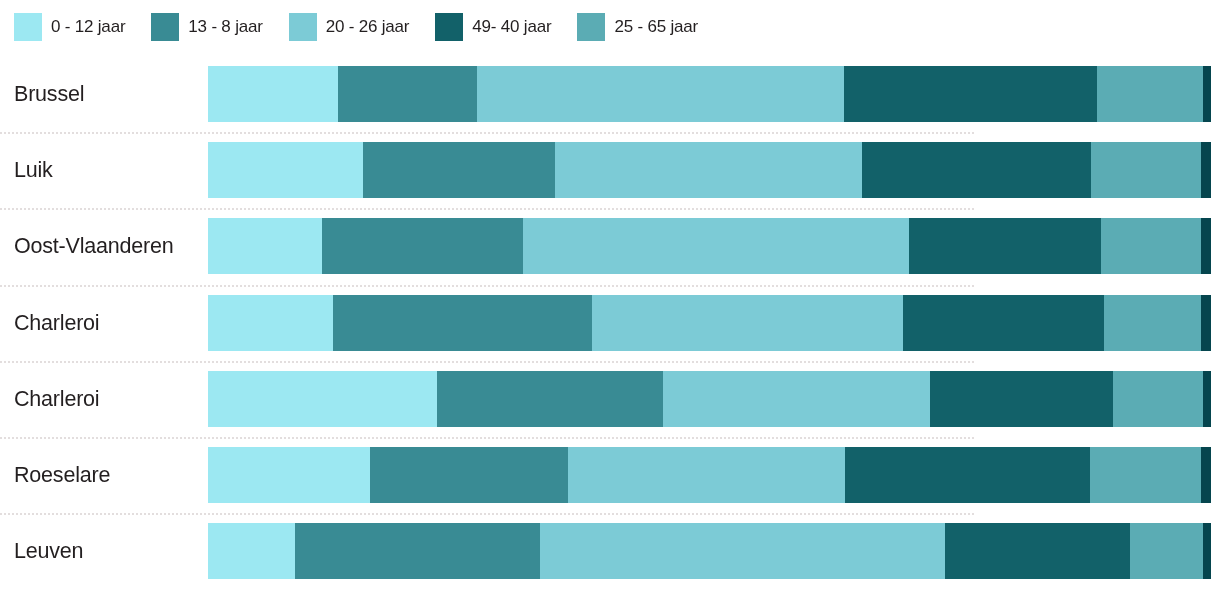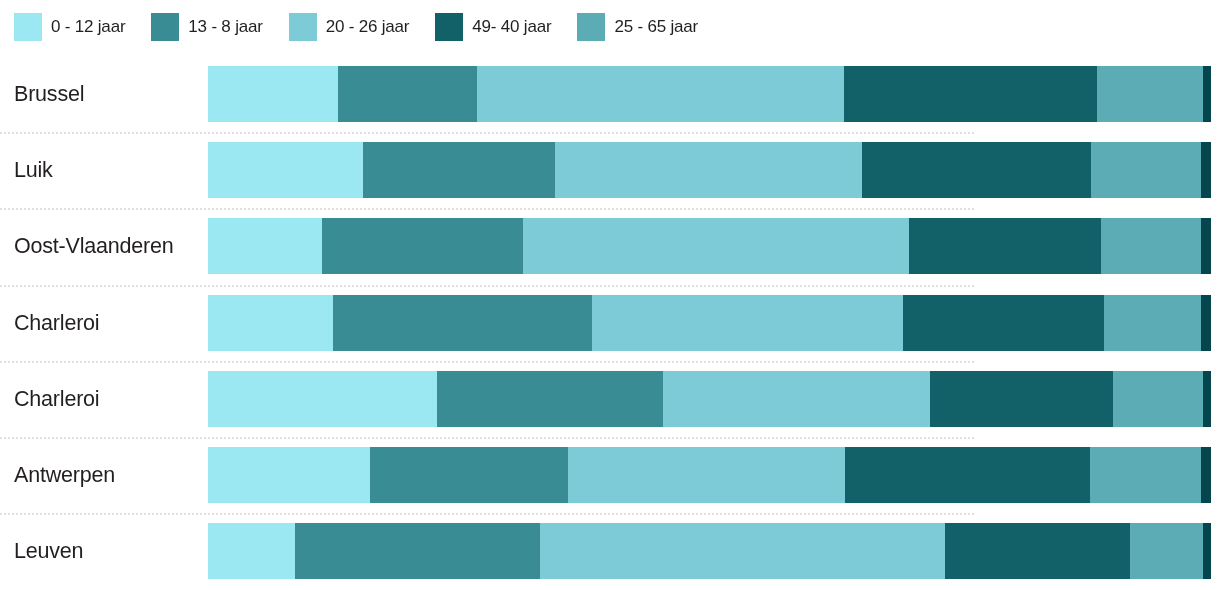--- a/index.html
+++ b/index.html
@@ -171,21 +171,21 @@
           <div class="seg" style="background: rgb(156, 232, 242); width: 22.8%;"></div>
           <div class="seg" style="background: rgb(57, 139, 148); width: 22.6%;"></div>
           <div class="seg" style="background: rgb(124, 203, 214); width: 26.6%;"></div>
           <div class="seg" style="background: rgb(18, 97, 105); width: 18.2%;"></div>
           <div class="seg" style="background: rgb(91, 172, 180); width: 9%;"></div>
           <div class="seg" style="background: rgb(5, 69, 78); width: 0.8%;"></div>
         </div>
       </div>
       <div class="row">
         <div class="row-sep"></div>
-        <div class="row-label">Antwerpen</div>
+        <div class="row-label">Roeselare</div>
         <div class="bar">
           <div class="seg" style="background: rgb(156, 232, 242); width: 16.2%;"></div>
           <div class="seg" style="background: rgb(57, 139, 148); width: 19.7%;"></div>
           <div class="seg" style="background: rgb(124, 203, 214); width: 27.6%;"></div>
           <div class="seg" style="background: rgb(18, 97, 105); width: 24.4%;"></div>
           <div class="seg" style="background: rgb(91, 172, 180); width: 11.1%;"></div>
           <div class="seg" style="background: rgb(5, 69, 78); width: 1%;"></div>
         </div>
       </div>
       <div class="row">

